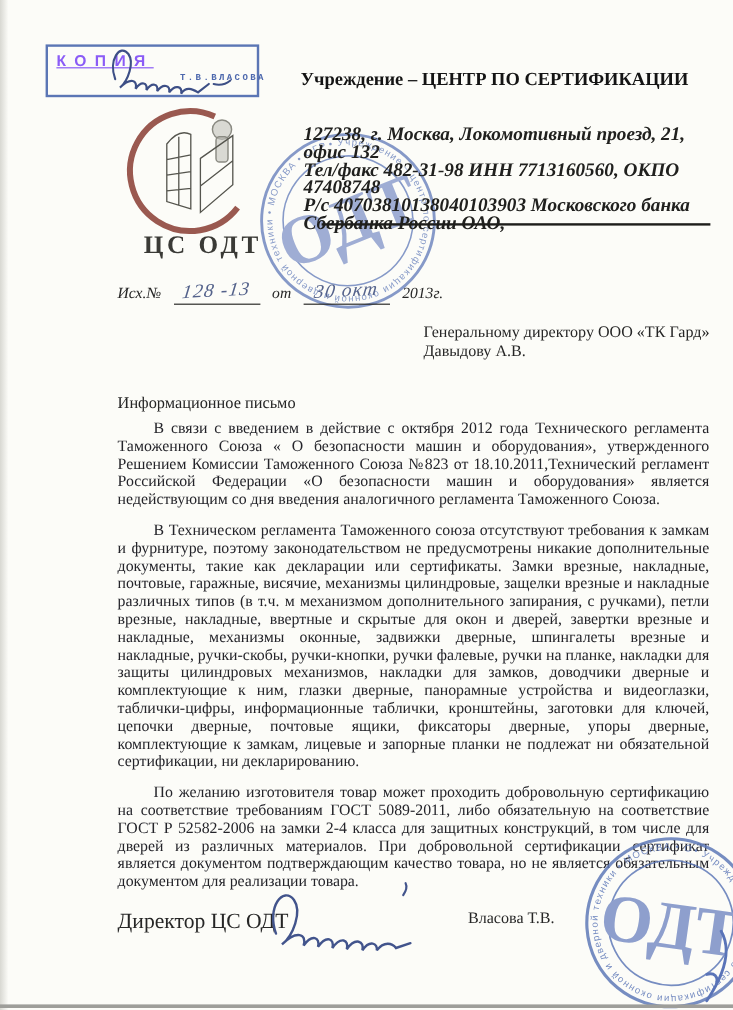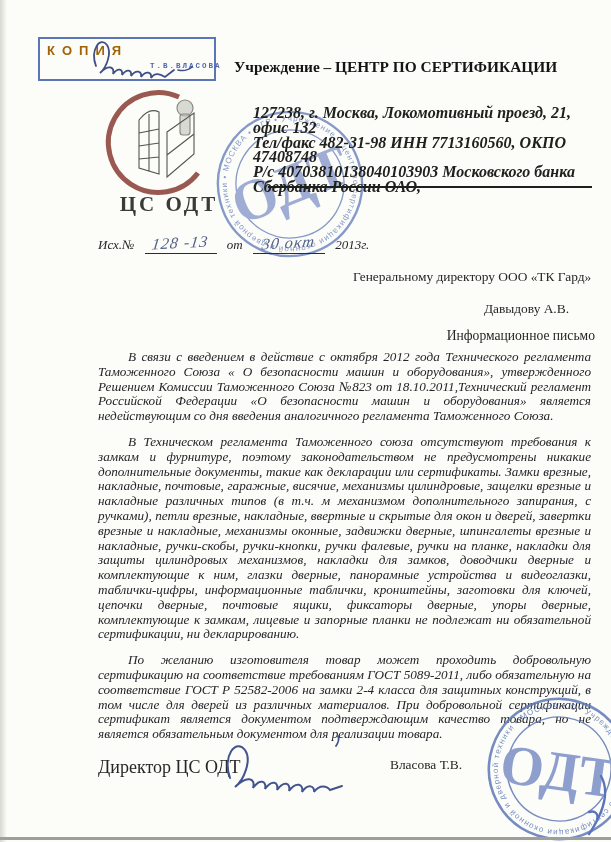--- a/index.html
+++ b/index.html
@@ -2,52 +2,52 @@
 <html><head>
 <meta charset="utf-8">
 <style>
   html,body{margin:0;padding:0;background:#e9e9e6;}
   .page{position:relative;width:611px;height:842px;background:#fcfcf8;overflow:hidden;
         font-family:"Liberation Serif",serif;color:#262626;}
   .page::before{content:"";position:absolute;left:0;top:0;width:7px;height:100%;
         background:linear-gradient(90deg,#d8d8d2,rgba(252,252,248,0));}
   
   .copy-stamp{position:absolute;left:38px;top:37px;width:178px;height:44px;
-        border:2px solid #5b76b5;color:#a16207;padding:3px 0 0 7px;box-sizing:border-box;}
+        border:2px solid #5b76b5;color:#8b5cf6;padding:3px 0 0 7px;box-sizing:border-box;text-decoration:underline;}
   .copy-stamp .l{font-size:13px;font-weight:bold;letter-spacing:7px;line-height:17px;
         font-family:"Liberation Sans",sans-serif;}
   .copy-name{position:absolute;left:150px;top:62px;font-size:7.5px;font-weight:bold;
         letter-spacing:2px;color:#4d68ad;font-family:Liberation Mono, monospace;}
   .copy-sig{position:absolute;left:82px;top:26px;}
   
-  .header{position:absolute;left:234px;top:58px;width:356px;
+  .header{position:absolute;left:234px;top:58px;width:356px;text-align:center;
         font-weight:bold;font-size:15.4px;line-height:18.5px;color:#141414;}
   
   .logo{position:absolute;left:95px;top:82px;}
   .round-stamp{position:absolute;}
   .stamp1{left:212px;top:106px;}
   .stamp2{left:484px;top:694px;}
   
   .address{position:absolute;left:253px;top:106px;width:345px;font-style:italic;
         font-weight:bold;font-size:16px;line-height:14.8px;color:#20201e;}
   .rule{position:absolute;left:268px;top:186px;width:324px;height:2px;background:#1e1e1c;}
   
   .ref{position:absolute;left:98px;top:235px;font-size:13px;font-style:italic;white-space:nowrap;}
   .hand-line{display:inline-block;border-bottom:1.4px solid #2c2c2a;min-width:72px;
         text-align:center;margin:0 7px;}
   .hand{display:inline-block;font-size:16px;font-style:italic;color:#54628b;
         transform:skewX(-10deg) rotate(-3deg);position:relative;top:-1px;letter-spacing:1px;}
   
   .addressee{position:absolute;left:353px;top:269px;width:240px;font-size:13.4px;}
-  .addressee .a2{text-align:right;padding-right:24px;margin-top:16px;}
+  .addressee .a2{padding-right:24px;}
   
-  .subject{position:absolute;left:98px;top:328px;width:497px;text-align:right;font-size:13.6px;}
+  .subject{position:absolute;left:98px;top:328px;width:497px;text-align:left;font-size:13.6px;}
   .body-text{position:absolute;left:98px;top:350px;width:497px;}
   .body-text p{margin:0 4px 11px 0;font-size:13.2px;line-height:14.8px;
-        text-align:justify;text-indent:30px;color:#24242a;font-style:italic;}
+        text-align:justify;text-indent:30px;color:#24242a;}
   
   .sig-label{position:absolute;left:98px;top:757px;font-size:18px;text-align:center;}
   .sig-name{position:absolute;left:390px;top:757px;font-size:13.4px;font-family:Liberation Serif, serif;}
   .dir-sig{position:absolute;left:208px;top:730px;}
   .scribble{position:absolute;left:583px;top:772px;}
   .scan-edge{position:absolute;left:0;top:837px;width:611px;height:3px;background:#9e9e9a;}
 </style>
 </head>
 <body>
 

